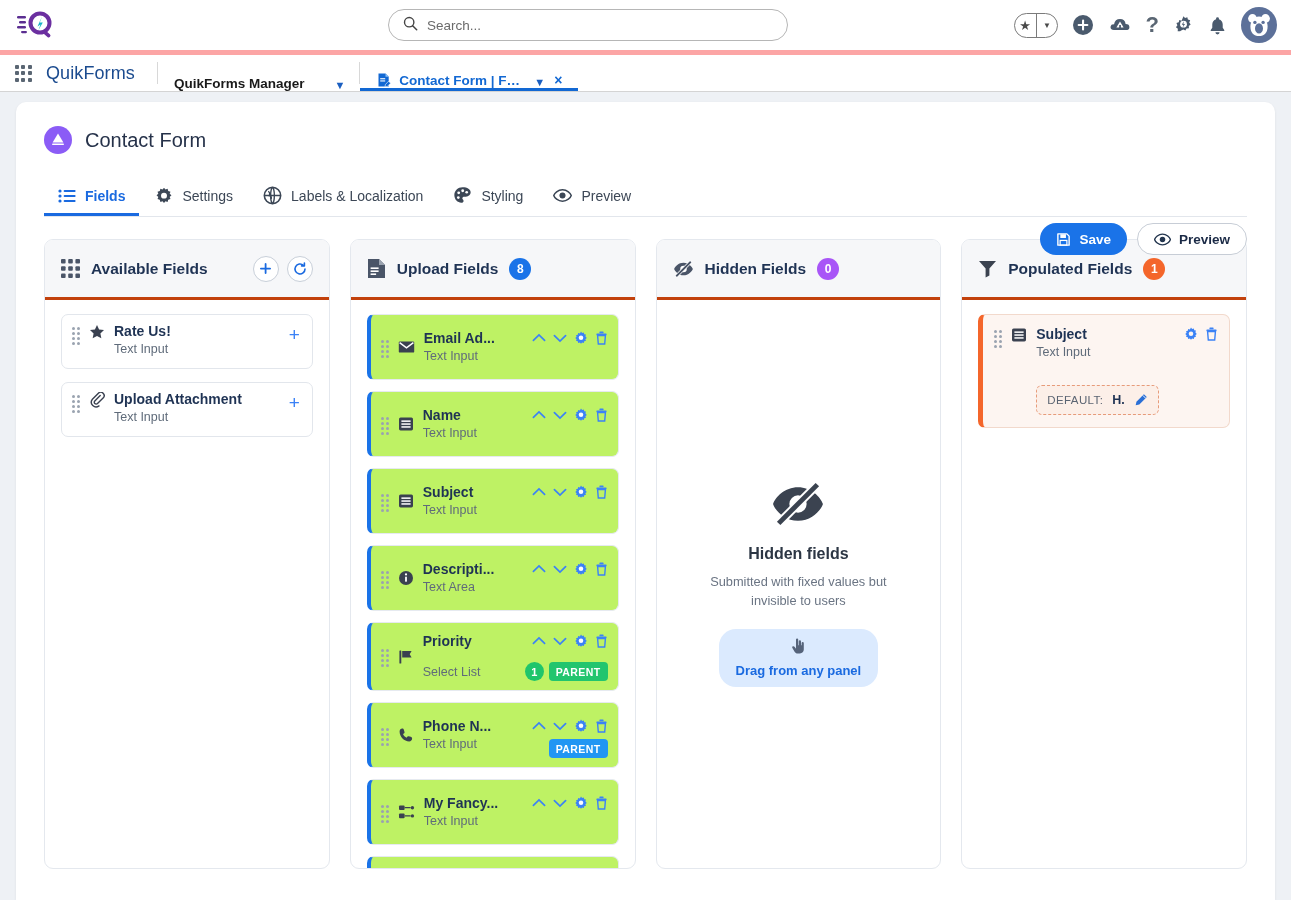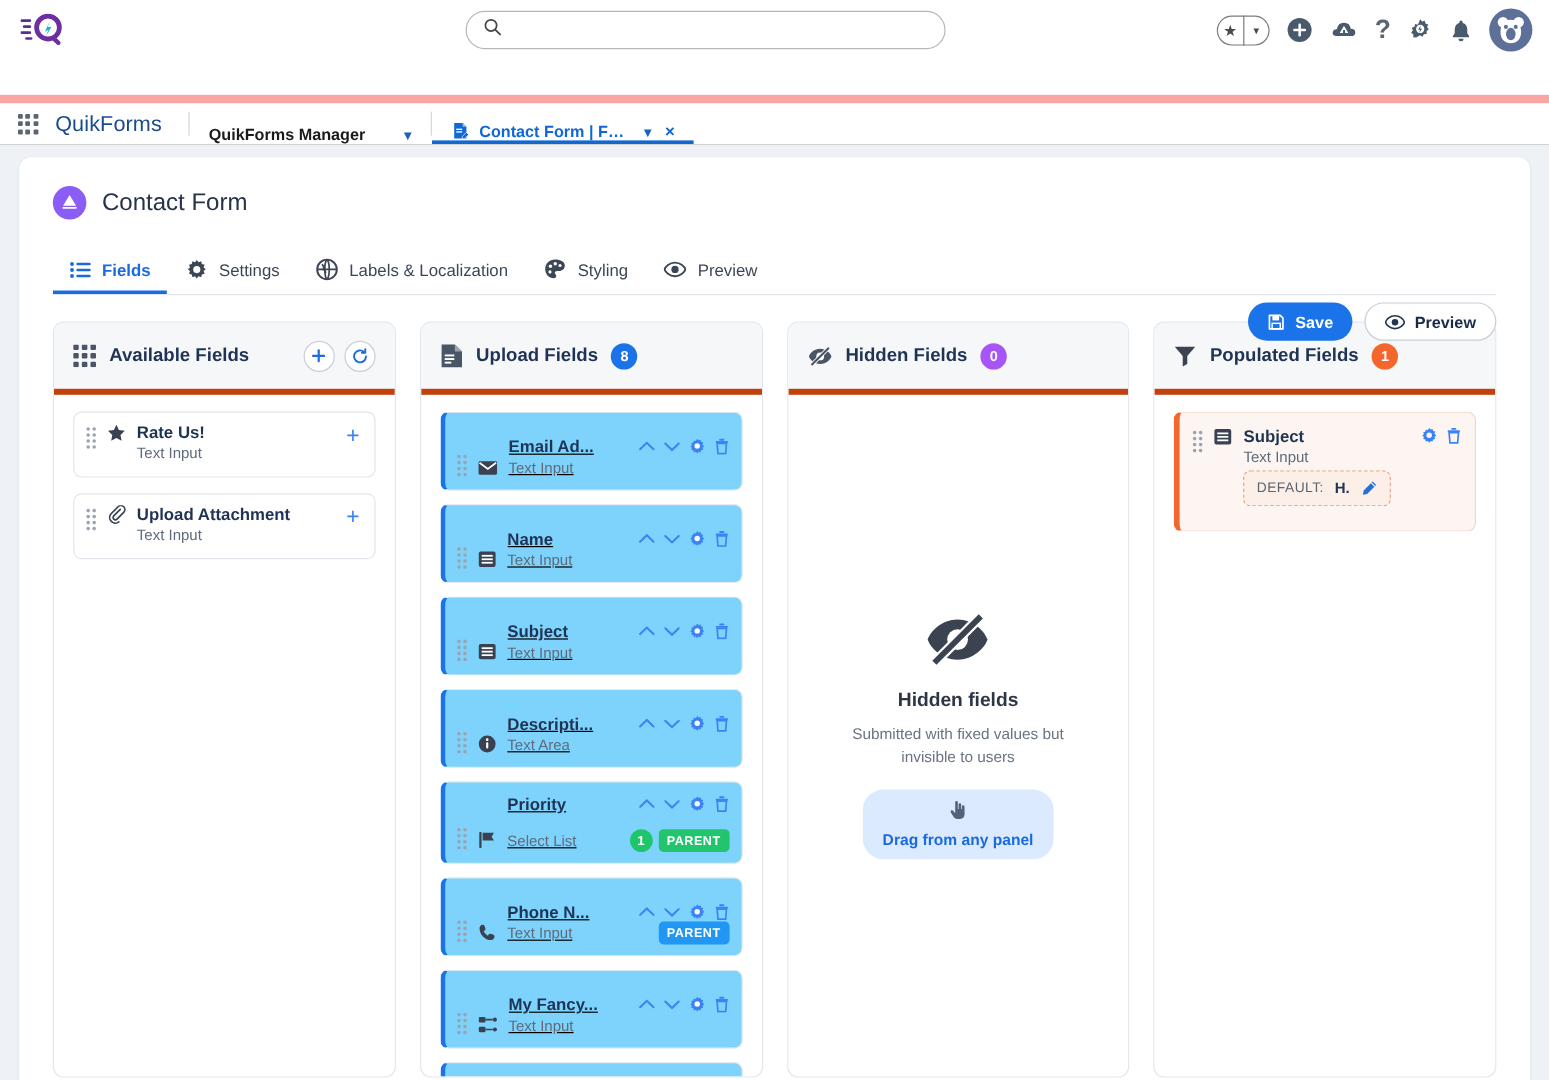--- a/index.html
+++ b/index.html
@@ -55,25 +55,24 @@
   .avatar-bear {
     width: 36px; height: 36px; border-radius: 50%;
     background: #5c7099;
     display: flex; align-items: center; justify-content: center;
   }
 
   
   .chrome-nav {
     height: 42px; width: 100%;
     background: #ffffff;
-    border-top: 7px solid #fca5a5;
+    border-top: 5px solid #fca5a5;
     border-bottom: 1px solid #d4d4d4;
     display: flex; align-items: stretch;
     position: relative;
-    margin-top: 29px;
   }
   .apps-grid {
     width: 46px; display: flex; align-items: center; justify-content: center;
   }
   .grid-dots { display: grid; grid-template-columns: repeat(3, 4px); gap: 2.5px; }
   .grid-dots i { width: 4px; height: 4px; background: #5a6673; border-radius: 1px; display:block; }
   .app-name {
     display: flex; align-items: center;
     font-size: 18px; color: #1b4b8f; padding-right: 22px;
     letter-spacing: .1px;
@@ -159,21 +158,21 @@
   .panel {
     flex: 1 1 0; min-width: 0;
     background: #ffffff;
     border: 1px solid #e4e8ee;
     border-radius: 9px;
     display: flex; flex-direction: column;
     overflow: hidden;
   }
   .panel-head {
     height: 60px; background: #f6f7f9;
-    border-bottom: 5px solid #c2410c;
+    border-bottom: 3px solid #c2410c;
     display: flex; align-items: center; gap: 11px;
     padding: 0 16px; flex: 0 0 auto;
   }
   .panel-head .ptitle { font-size: 15.5px; font-weight: bold; color: #1f3354; }
   .badge-count {
     min-width: 22px; height: 22px; border-radius: 11px;
     color: #fff; font-size: 12px; font-weight: bold;
     display: flex; align-items: center; justify-content: center;
     padding: 0 6px;
   }
@@ -201,27 +200,26 @@
   .fld-label {
     font-size: 14px; font-weight: bold; color: #1f3354;
     white-space: nowrap; overflow: hidden; text-overflow: ellipsis;
   }
   .fld-type { font-size: 12.5px; color: #5f6b7a; margin-top: 3px; }
   .plus-add { color: #3b82f6; font-size: 19px; line-height: 1; cursor: pointer; margin-top: 2px; }
 
   
   .disp-card {
     border: 1px solid #e6eaf0; border-left: 4px solid #1a73e8;
-    border-radius: 7px; background: #7dd3fc;
+    border-radius: 7px; background: #bef264;
     padding: 10px 10px 11px 10px;
-    display: flex; align-items: flex-end; gap: 9px;
+    display: flex; align-items: center; gap: 9px;
     margin-bottom: 11px;
     min-height: 66px;
     position: relative;
-    text-decoration: underline;
   }
   .disp-main { flex: 1; min-width: 0; }
   .disp-row1 { display: flex; align-items: center; gap: 8px; }
   .disp-row1 .fld-label { flex: 1; }
   .acts { display: flex; align-items: center; gap: 7px; color: #3b82f6; flex: 0 0 auto; }
   .acts span { cursor: pointer; display: flex; }
   .badges { display: flex; align-items: center; gap: 5px; position: absolute; right: 10px; bottom: 9px; }
   .b-num {
     min-width: 19px; height: 19px; border-radius: 10px;
     background: #1fc56b; color: #fff; font-size: 11px; font-weight: bold;
@@ -251,21 +249,21 @@
 
   
   .pop-card {
     border: 1px solid #f2d9cc; border-left: 5px solid #f4662b;
     border-radius: 7px; background: #fdf5f1;
     padding: 11px 11px 12px 11px;
     display: flex; align-items: flex-start; gap: 9px;
     min-height: 100px;
   }
   .default-chip {
-    margin-top: 4px; display: inline-flex; align-items: center; gap: 9px;
+    margin-top: 26px; display: inline-flex; align-items: center; gap: 9px;
     border: 1px dashed #e79b7a; border-radius: 6px;
     background: #fcefe8; padding: 7px 10px;
   }
   .dc-label { font-size: 11.5px; color: #5b6472; letter-spacing: .4px; }
   .dc-val { font-size: 12.5px; color: #1f3354; font-weight: bold; }
   .dc-pencil { color: #2a6fd6; display: flex; cursor: pointer; }
 </style>
 </head>
 <body>
 
@@ -284,20 +282,21 @@
     </svg>
   </div>
 
   <div class="search-wrap">
     <span>
       <svg width="15" height="15" viewBox="0 0 16 16">
           <circle cx="6.6" cy="6.6" r="5" fill="none" stroke="#444" stroke-width="1.5"></circle>
           <line x1="10.3" y1="10.3" x2="14.6" y2="14.6" stroke="#444" stroke-width="1.6" stroke-linecap="round"></line>
         </svg>
     </span>
+    <input type="text" placeholder="Search..." style="">
   </div>
 
   <div class="chrome-icons">
     <div class="fav-pill">
       <span class="fp-a">★</span>
         <span class="fp-div"></span>
         <span class="fp-b">▼</span>
     </div>
     <span class="ci">
       <svg width="22" height="22" viewBox="0 0 22 22">

